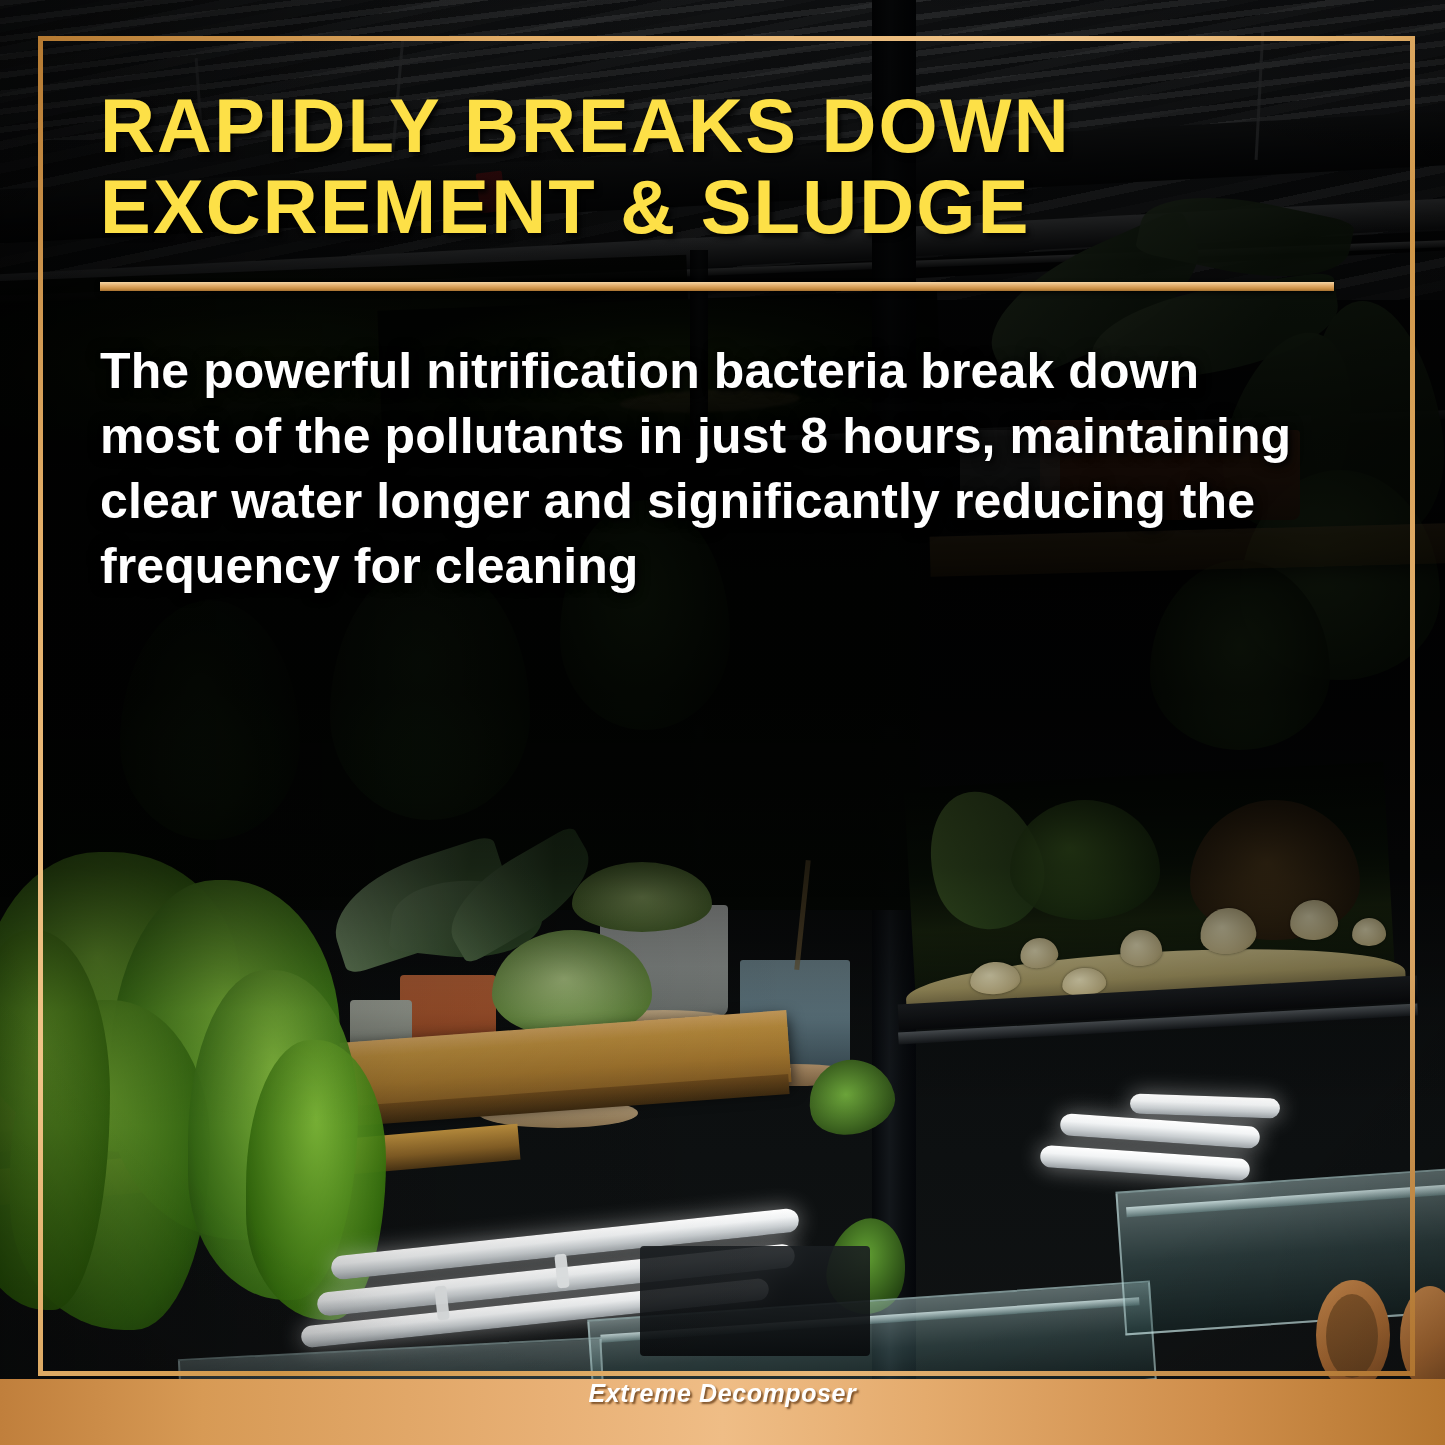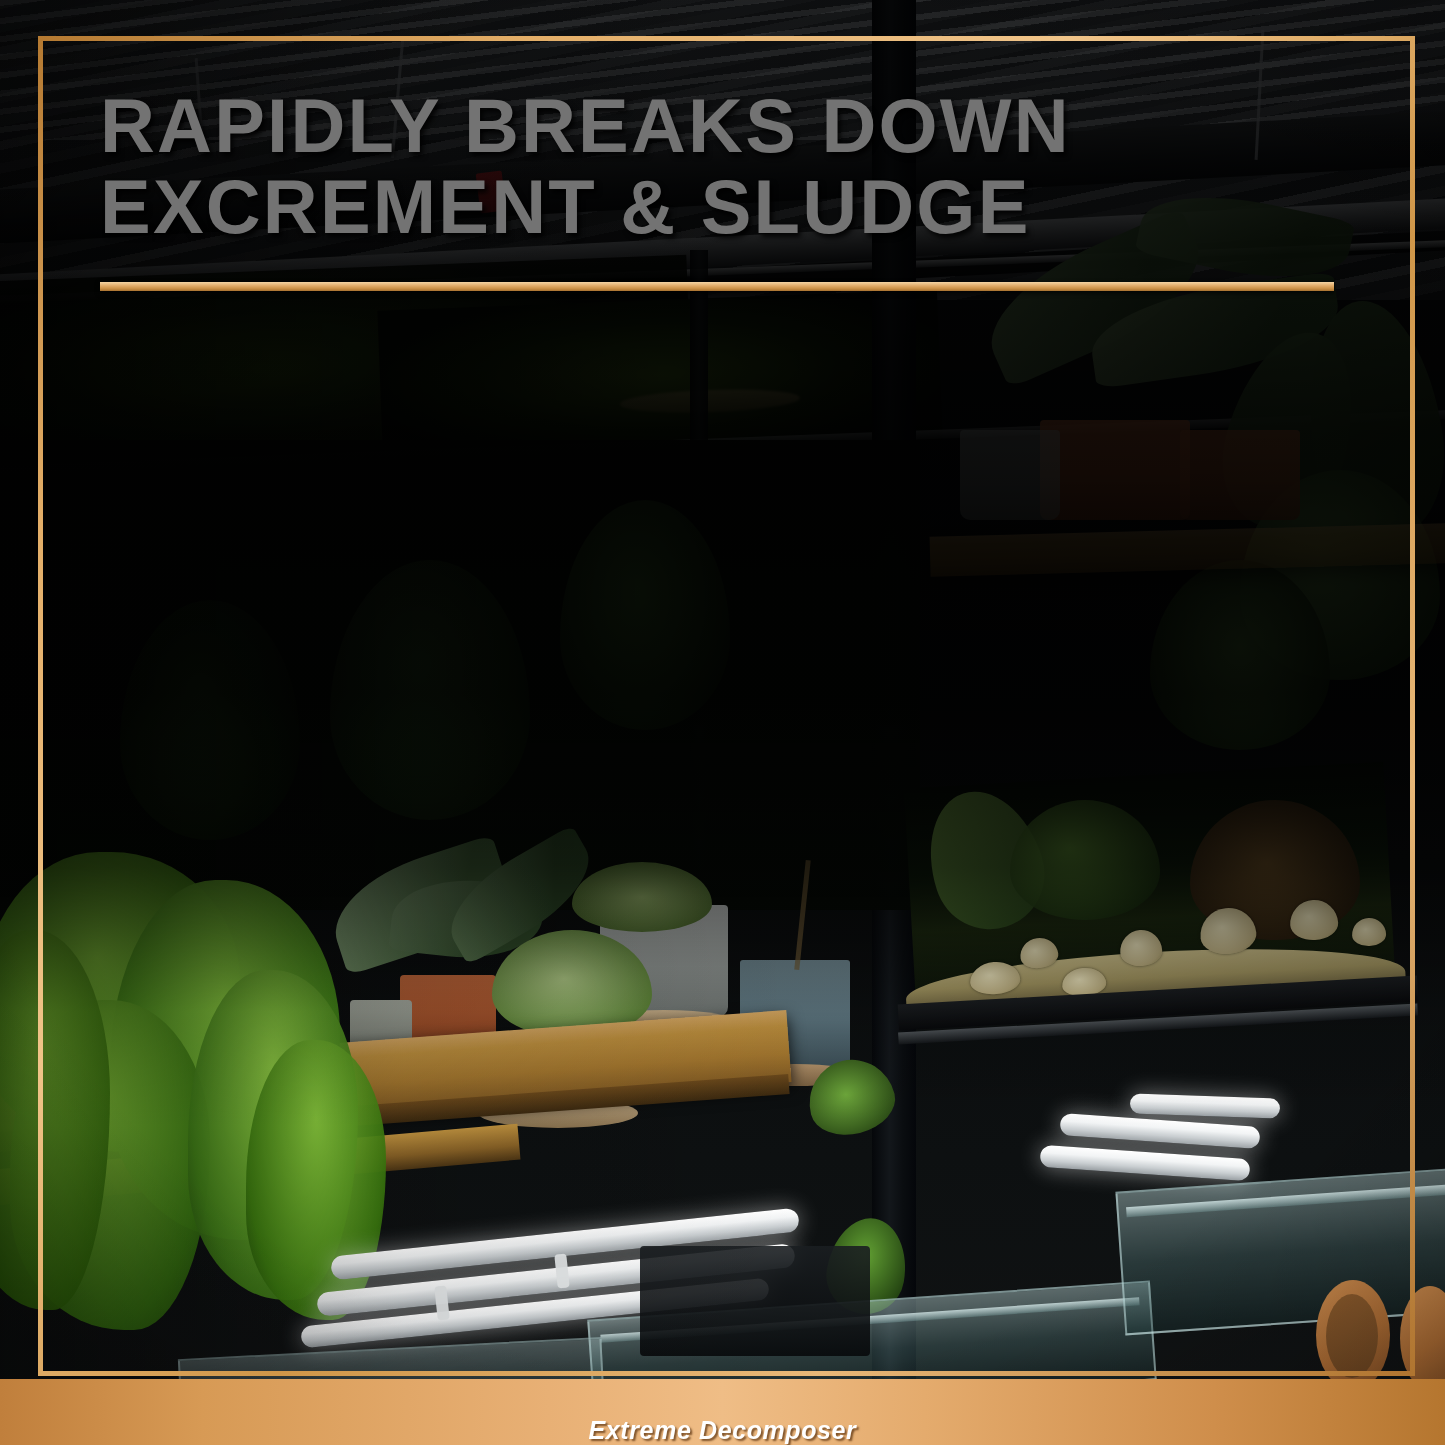--- a/index.html
+++ b/index.html
@@ -126,41 +126,41 @@
 
   
   .frame{position:absolute;left:38px;top:36px;width:1367px;height:1330px;
     border:5px solid;
     border-image:linear-gradient(135deg,#b57a32 0%,#e3ae68 18%,#f0c489 38%,#cf9648 58%,#e8b878 78%,#b07530 100%) 1;
     pointer-events:none;}
 
   
   .content{position:absolute;left:100px;top:90px;width:1250px;}
 
-  .headline{color:#737373;font-weight:bold;font-size:76px;line-height:.96;
+  .headline{color:#fde047;font-weight:bold;font-size:76px;line-height:.96;
     letter-spacing:2.2px;margin:0;text-shadow:3px 4px 5px rgba(0,0,0,.85);
     font-family:"Liberation Sans",sans-serif;}
   .headline .hl-line{display:block;}
   .hl2{margin-top:8px;}
 
   .subhead{color:#ffffff;font-weight:bold;font-size:50px;letter-spacing:.5px;
     margin:22px 0 0 0;text-shadow:2px 3px 5px rgba(0,0,0,.9);}
 
   .divider{margin:38px 0 0 0;width:1234px;height:9px;
     background:linear-gradient(180deg,#f3d4a4 0%,#e2ad6b 40%,#c98f45 75%,#a87231 100%);
     box-shadow:0 2px 5px rgba(0,0,0,.7);}
 
   .bodytext{color:#ffffff;font-weight:bold;font-size:50px;line-height:1.30;
     margin:48px 0 0 0;max-width:1230px;letter-spacing:.1px;
     text-shadow:2px 3px 6px rgba(0,0,0,.95),0 0 14px rgba(0,0,0,.8);}
 
   
   .bottombar{position:absolute;left:0;bottom:0;width:1445px;height:66px;
     background:linear-gradient(90deg,#c07f3c 0%,#d79a55 14%,#e8b075 38%,#efbd86 50%,#e4ab6d 64%,#cf8e4b 84%,#b5762f 100%);
-    display:flex;align-items:flex-end;justify-content:center;}
+    display:flex;align-items:flex-start;justify-content:center;}
   .bottombar-text{color:#ffffff;font-weight:bold;font-style:italic;font-size:25px;
     letter-spacing:.6px;text-shadow:2px 2px 2px rgba(90,50,15,.75);}
 </style>
 </head>
 <body>
 
 <div id="poster">
 
   <div class="photo">
     <div class="bg-base"></div>
@@ -281,19 +281,20 @@
   <div class="content">
 
     <h1 class="headline">
       <span class="hl-line">RAPIDLY BREAKS DOWN</span>
       <span class="hl-line hl2">EXCREMENT &amp; SLUDGE</span>
     </h1>
 
 
     <div class="divider"></div>
 
+    <p class="bodytext">The powerful nitrification bacteria break down most of the pollutants in just 8 hours, maintaining clear water longer and significantly reducing the frequency for cleaning</p>
   </div>
 
   <div class="bottombar">
     <span class="bottombar-text">Extreme Decomposer</span>
   </div>
 
 </div>
 
 </body></html>

